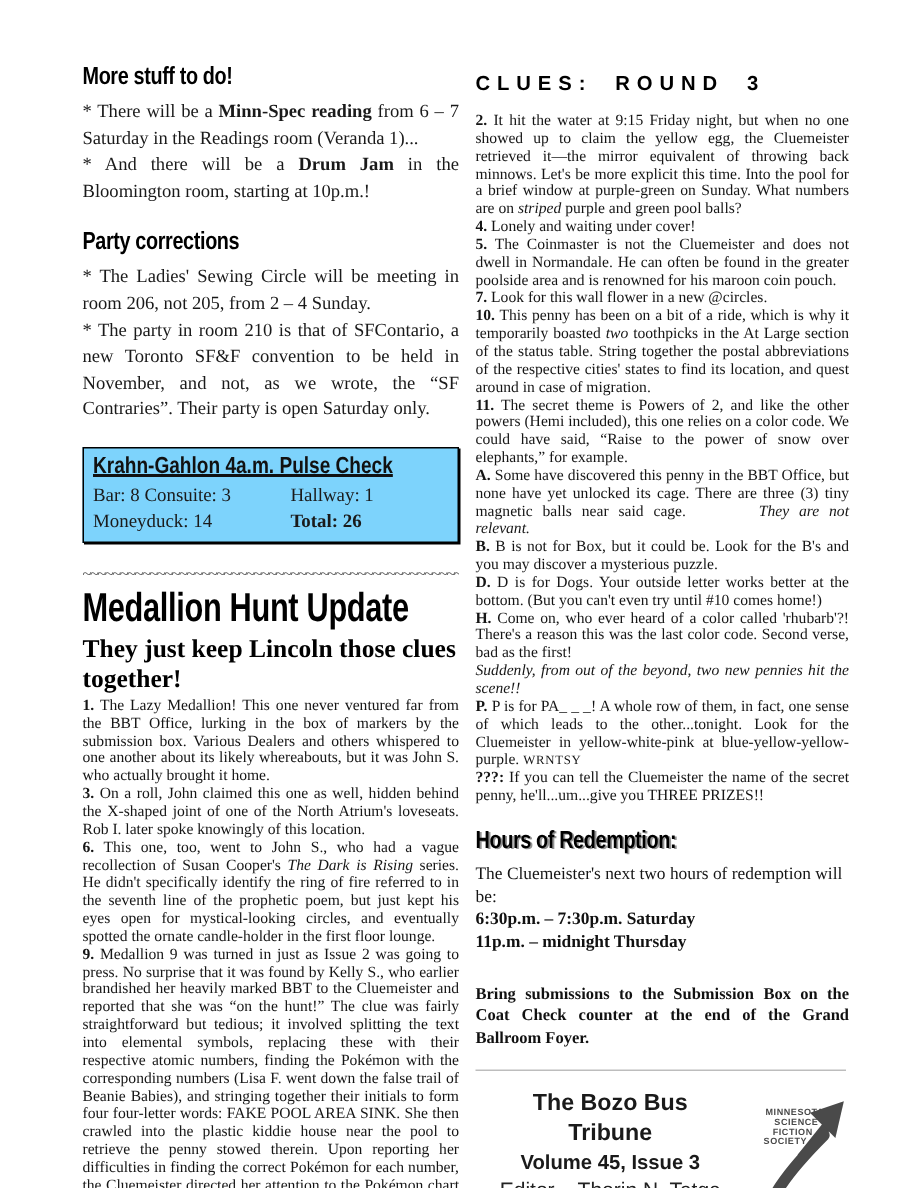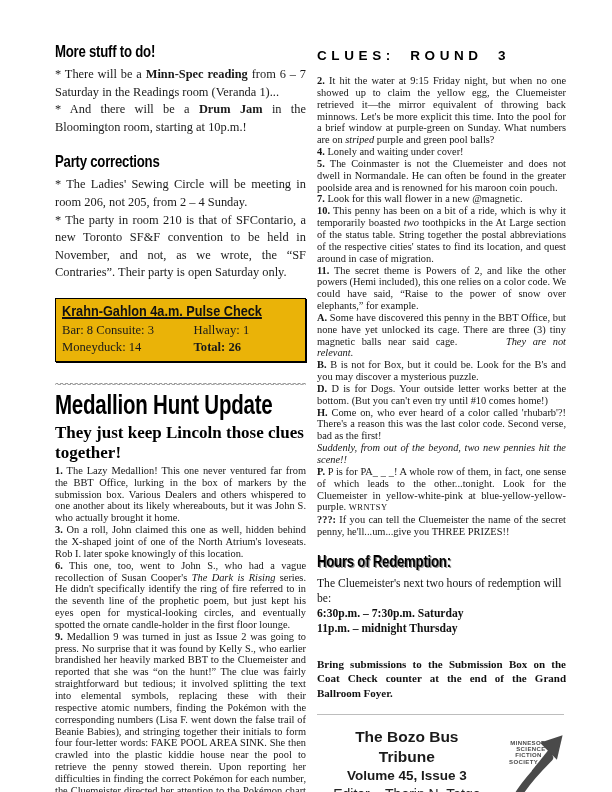--- a/index.html
+++ b/index.html
@@ -45,21 +45,21 @@
     text-align: justify;
     color: #1a1a1a;
   }
 
   
   .pulse-box {
     border: 1.6px solid #000;
     box-shadow: 1px 1px 0 #000;
     padding: 3px 8px 6px 6px;
     margin-top: 4px;
-    background: #eab308;
+    background: #7dd3fc;
   }
   .pulse-title {
     font-family: "Liberation Sans", sans-serif;
     font-weight: 700;
     font-size: 15.5px;
     transform: scaleX(0.82);
     transform-origin: left center;
     white-space: nowrap;
     text-decoration: underline;
     text-decoration-thickness: 1.8px;
@@ -189,21 +189,21 @@
 
   </div>
 
   <div class="col col-right">
 
     <div class="clues-head">CLUES: ROUND 3</div>
     <div class="flow">
         <p><span style="font-weight: bold;">2.</span><span> It hit the water at 9:15 Friday night, but when no one showed up to claim the yellow egg, the Cluemeister retrieved it—the mirror equivalent of throwing back minnows. Let's be more explicit this time. Into the pool for a brief window at purple-green on Sunday. What numbers are on </span><span style="font-style: italic;">striped</span><span> purple and green pool balls?</span></p>
         <p><span style="font-weight: bold;">4.</span><span> Lonely and waiting under cover!</span></p>
         <p><span style="font-weight: bold;">5.</span><span> The Coinmaster is not the Cluemeister and does not dwell in Normandale. He can often be found in the greater poolside area and is renowned for his maroon coin pouch.</span></p>
-        <p><span style="font-weight: bold;">7.</span><span> Look for this wall flower in a new @magnetic.</span></p>
+        <p><span style="font-weight: bold;">7.</span><span> Look for this wall flower in a new @circles.</span></p>
         <p><span style="font-weight: bold;">10.</span><span> This penny has been on a bit of a ride, which is why it temporarily boasted </span><span style="font-style: italic;">two</span><span> toothpicks in the At Large section of the status table. String together the postal abbreviations of the respective cities' states to find its location, and quest around in case of migration.</span></p>
         <p><span style="font-weight: bold;">11.</span><span> The secret theme is Powers of 2, and like the other powers (Hemi included), this one relies on a color code. We could have said, “Raise to the power of snow over elephants,” for example.</span></p>
         <p><span style="font-weight: bold;">A.</span><span> Some have discovered this penny in the BBT Office, but none have yet unlocked its cage. There are three (3) tiny magnetic balls near said cage. </span><span style="font-style: italic; margin-left: 42px;">They are not relevant.</span></p>
         <p><span style="font-weight: bold;">B.</span><span> B is not for Box, but it could be. Look for the B's and you may discover a mysterious puzzle.</span></p>
         <p><span style="font-weight: bold;">D.</span><span> D is for Dogs. Your outside letter works better at the bottom. (But you can't even try until #10 comes home!)</span></p>
         <p><span style="font-weight: bold;">H.</span><span> Come on, who ever heard of a color called 'rhubarb'?! There's a reason this was the last color code. Second verse, bad as the first!</span></p>
         <p><span style="font-style: italic;">Suddenly, from out of the beyond, two new pennies hit the scene!!</span></p>
         <p><span style="font-weight: bold;">P.</span><span> P is for PA_ _ _! A whole row of them, in fact, one sense of which leads to the other...tonight. Look for the Cluemeister in yellow-white-pink at blue-yellow-yellow-purple. </span><span style="font-size: 0.82em; letter-spacing: 0.5px;">WRNTSY</span></p>
         <p><span style="font-weight: bold;">???:</span><span> If you can tell the Cluemeister the name of the secret penny, he'll...um...give you THREE PRIZES!!</span></p>
       </div>

